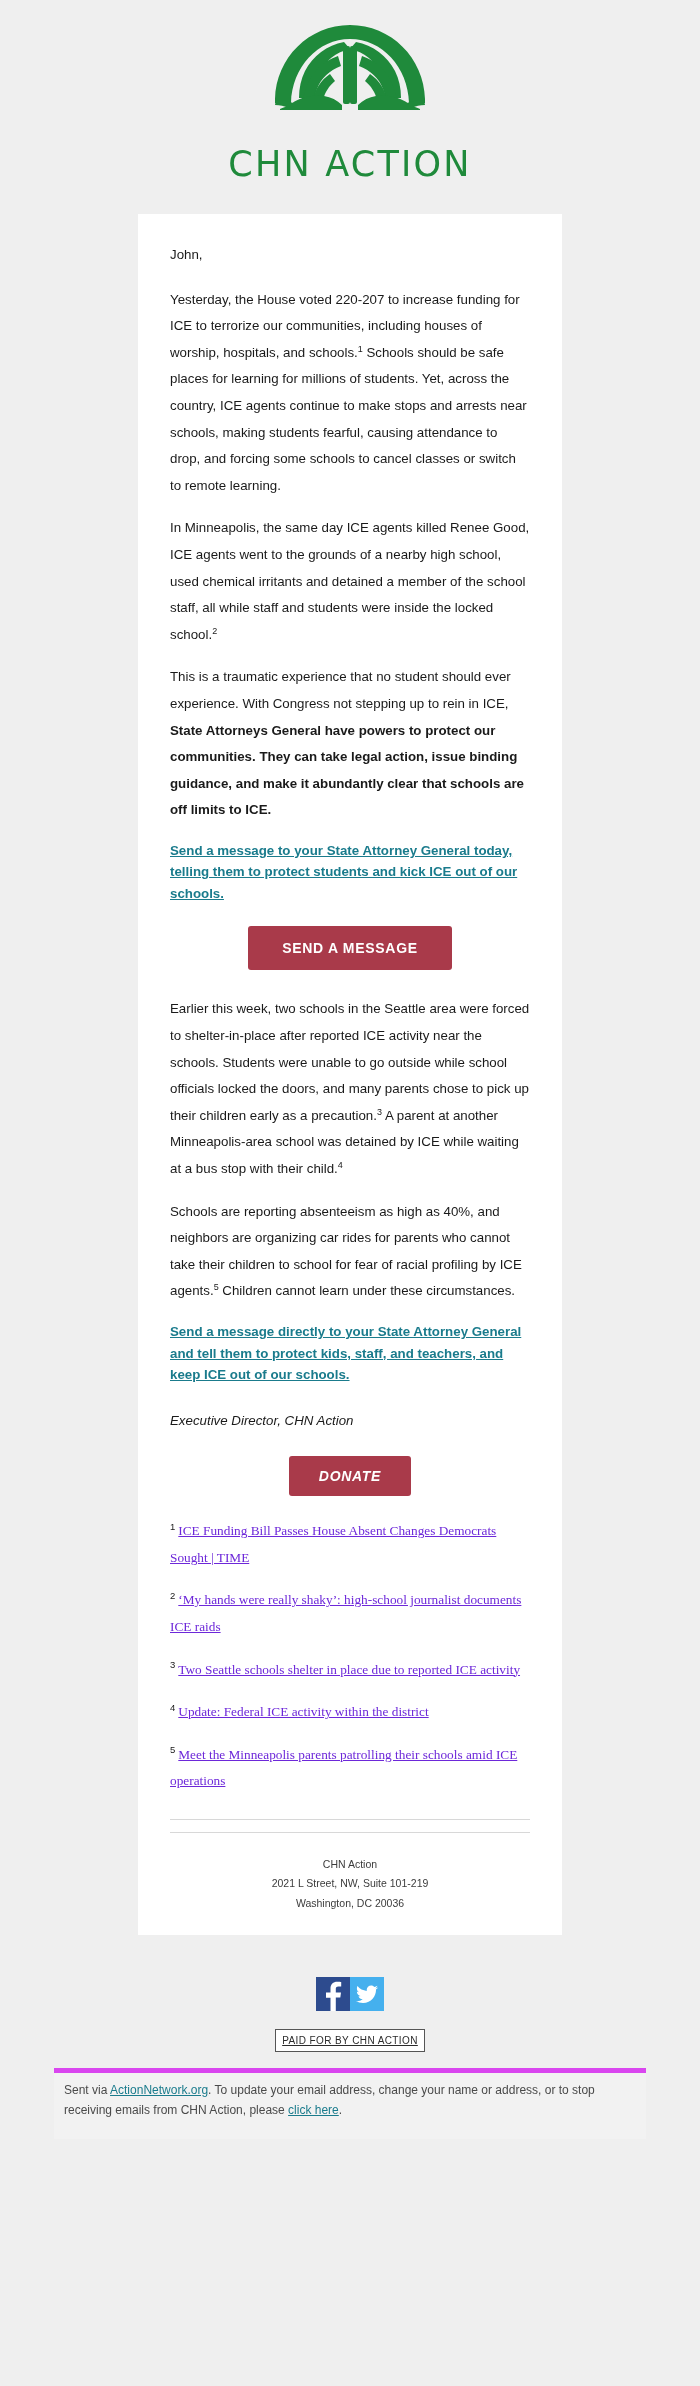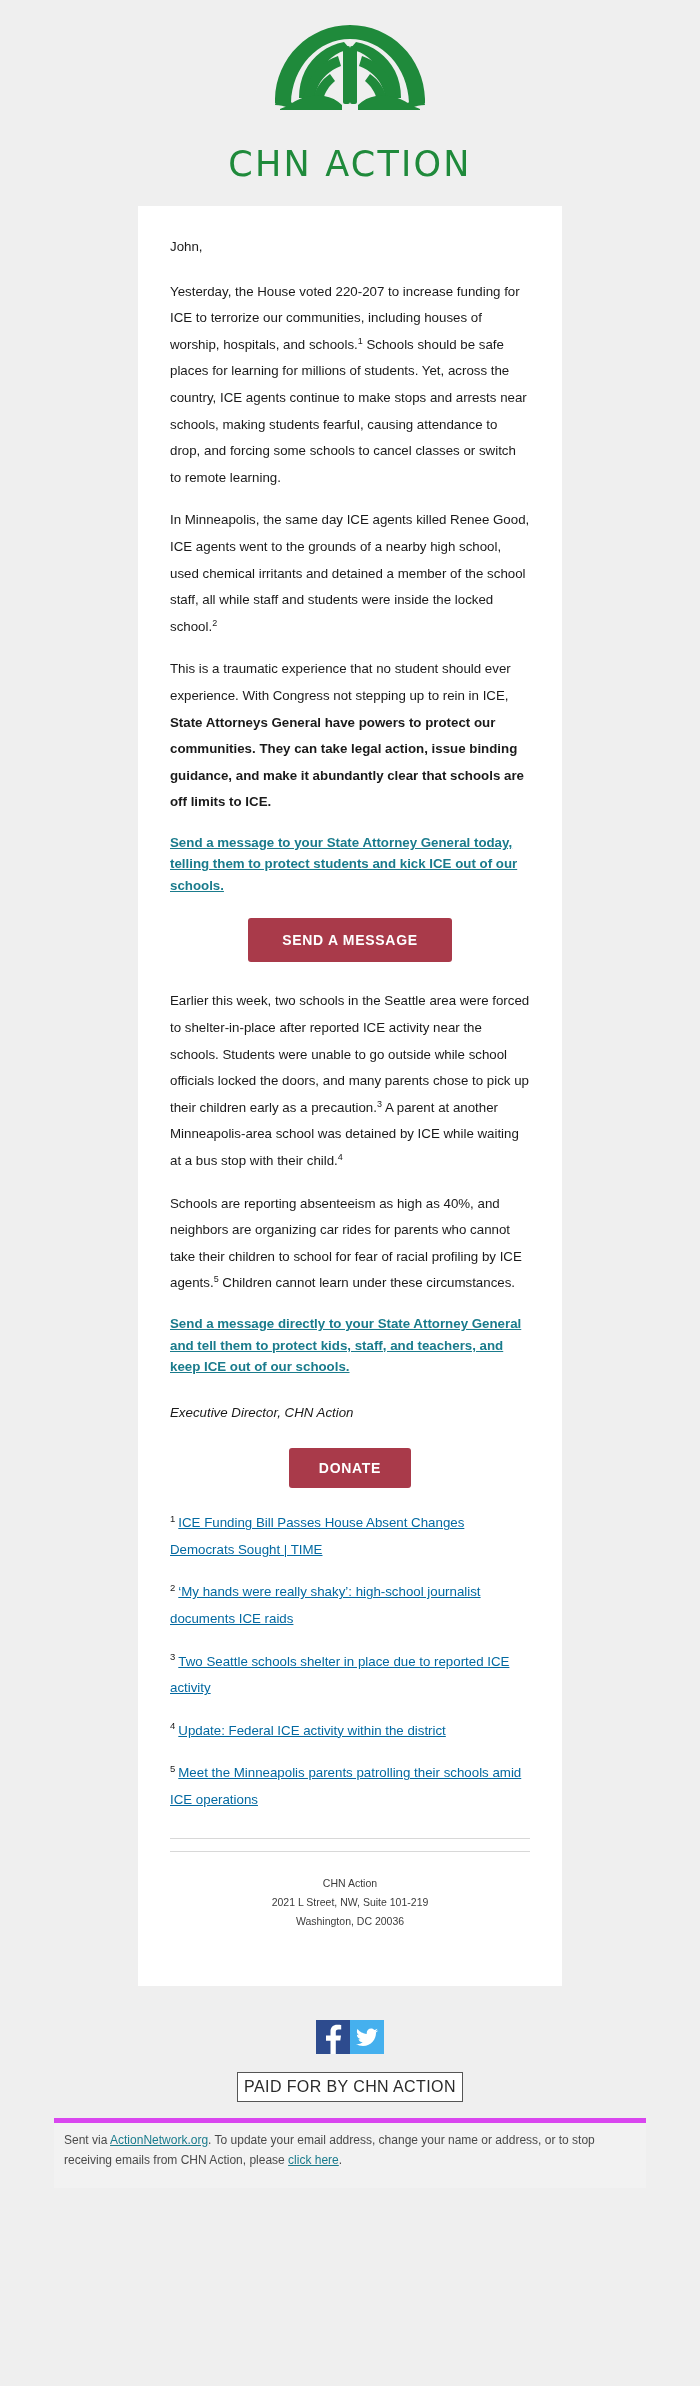--- a/index.html
+++ b/index.html
@@ -20,23 +20,23 @@
     letter-spacing:2.2px;
     color:#1f8a3b;
     font-weight:400;
     margin-top:2px;
     font-family:"DejaVu Sans", sans-serif;
   }
 
   
   .card{
     width:360px;
-    margin:8px auto;
+    margin:16px auto;
     background:#ffffff;
-    padding:28px 32px 48px 32px;
+    padding:28px 32px 16px 32px;
     box-sizing:content-box;
   }
   .card p{
     font-size:13.3px;
     line-height:2.0;
     margin:0 0 16px 0;
     color:#1a1a1a;
   }
   sup{font-size:9px;vertical-align:super;line-height:0;}
   .bold{font-weight:bold;}
@@ -61,35 +61,36 @@
     font-weight:bold;
     font-size:14px;
     letter-spacing:0.7px;
     padding:14px 34px;
     border-radius:3px;
     text-decoration:none;
     border:0;
     cursor:pointer;
     font-family:"Liberation Sans", sans-serif;
   }
-  .btn-row.donate{text-align:center;margin:22px 0 22px 0;}
+  .btn-row.donate{text-align:center;margin:22px 0 22px 0;font-style:italic;}
   .btn.donate{padding:12px 30px;}
 
   
   .footnotes{margin-top:6px;}
   .footnote{
     font-size:12.3px;
     line-height:1.55;
     margin:0 0 8px 0;
     color:#1a1a1a;
   }
   .footnote sup{margin-right:3px;font-size:9.5px;}
   .footnote a{
-    color:#0369a1;
+    color:#6d28d9;
     text-decoration:underline;
+    font-family:Liberation Serif, serif;
   }
 
   
   .sig{font-size:13.3px;line-height:1.95;margin:0 0 4px 0;}
   .sig-title{font-style:italic;font-size:13.3px;line-height:1.4;margin:0;}
 
   
   .rule{border:0;border-top:1px solid #d8d8d8;margin:24px 0 0 0;height:0;}
   .rule.second{margin-top:12px;}
   .addr{
@@ -111,24 +112,25 @@
   }
   .fb{background:#2d4b8e;}
   .tw{background:#45b0ee;}
 
   
   .paidfor-row{text-align:center;padding:0 0 16px 0;background:#efefef;}
   .paidfor{
     display:inline-block;
     border:1px solid #555;
     background:#ffffff;
-    font-size:16px;
+    font-size:10px;
     letter-spacing:0.4px;
     color:#2b2b2b;
     padding:5px 6px;
+    text-decoration:underline;
   }
 
   
   .bottombar{
     background:#f2f2f2;
     border-top:5px solid #d946ef;
     padding:8px 10px 18px 10px;
     font-size:12px;
     line-height:1.65;
     color:#4a4a4a;

